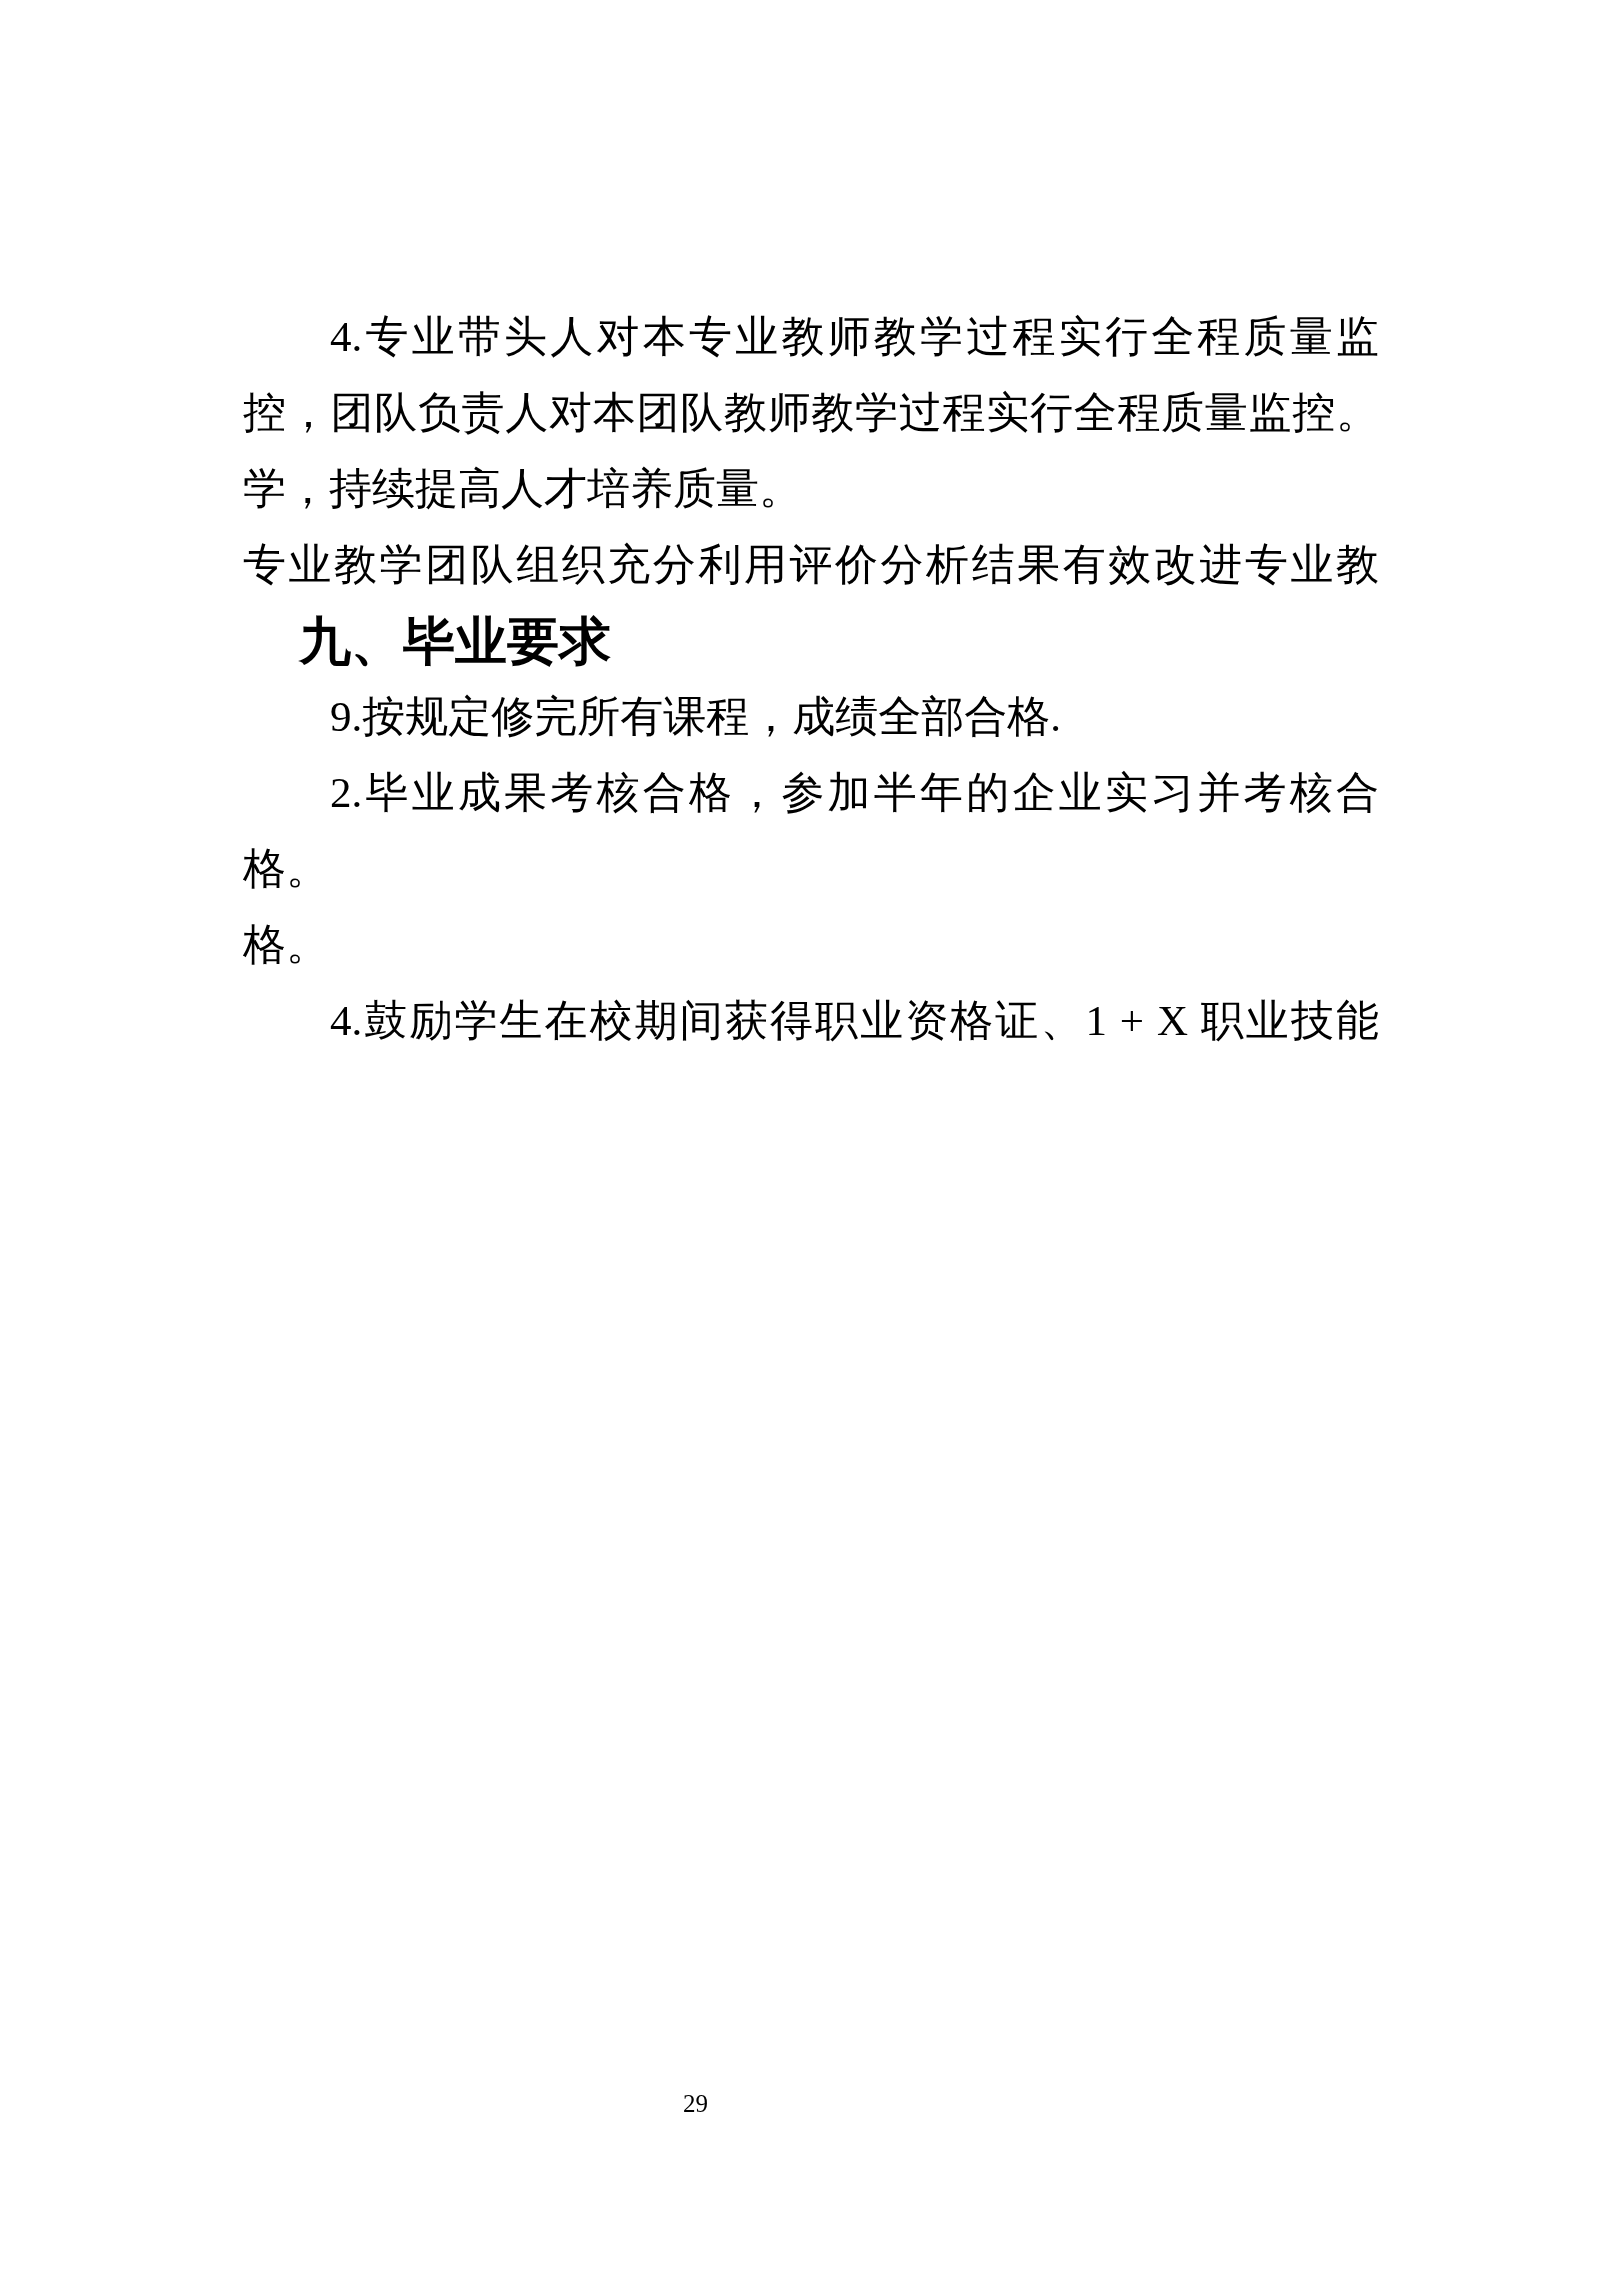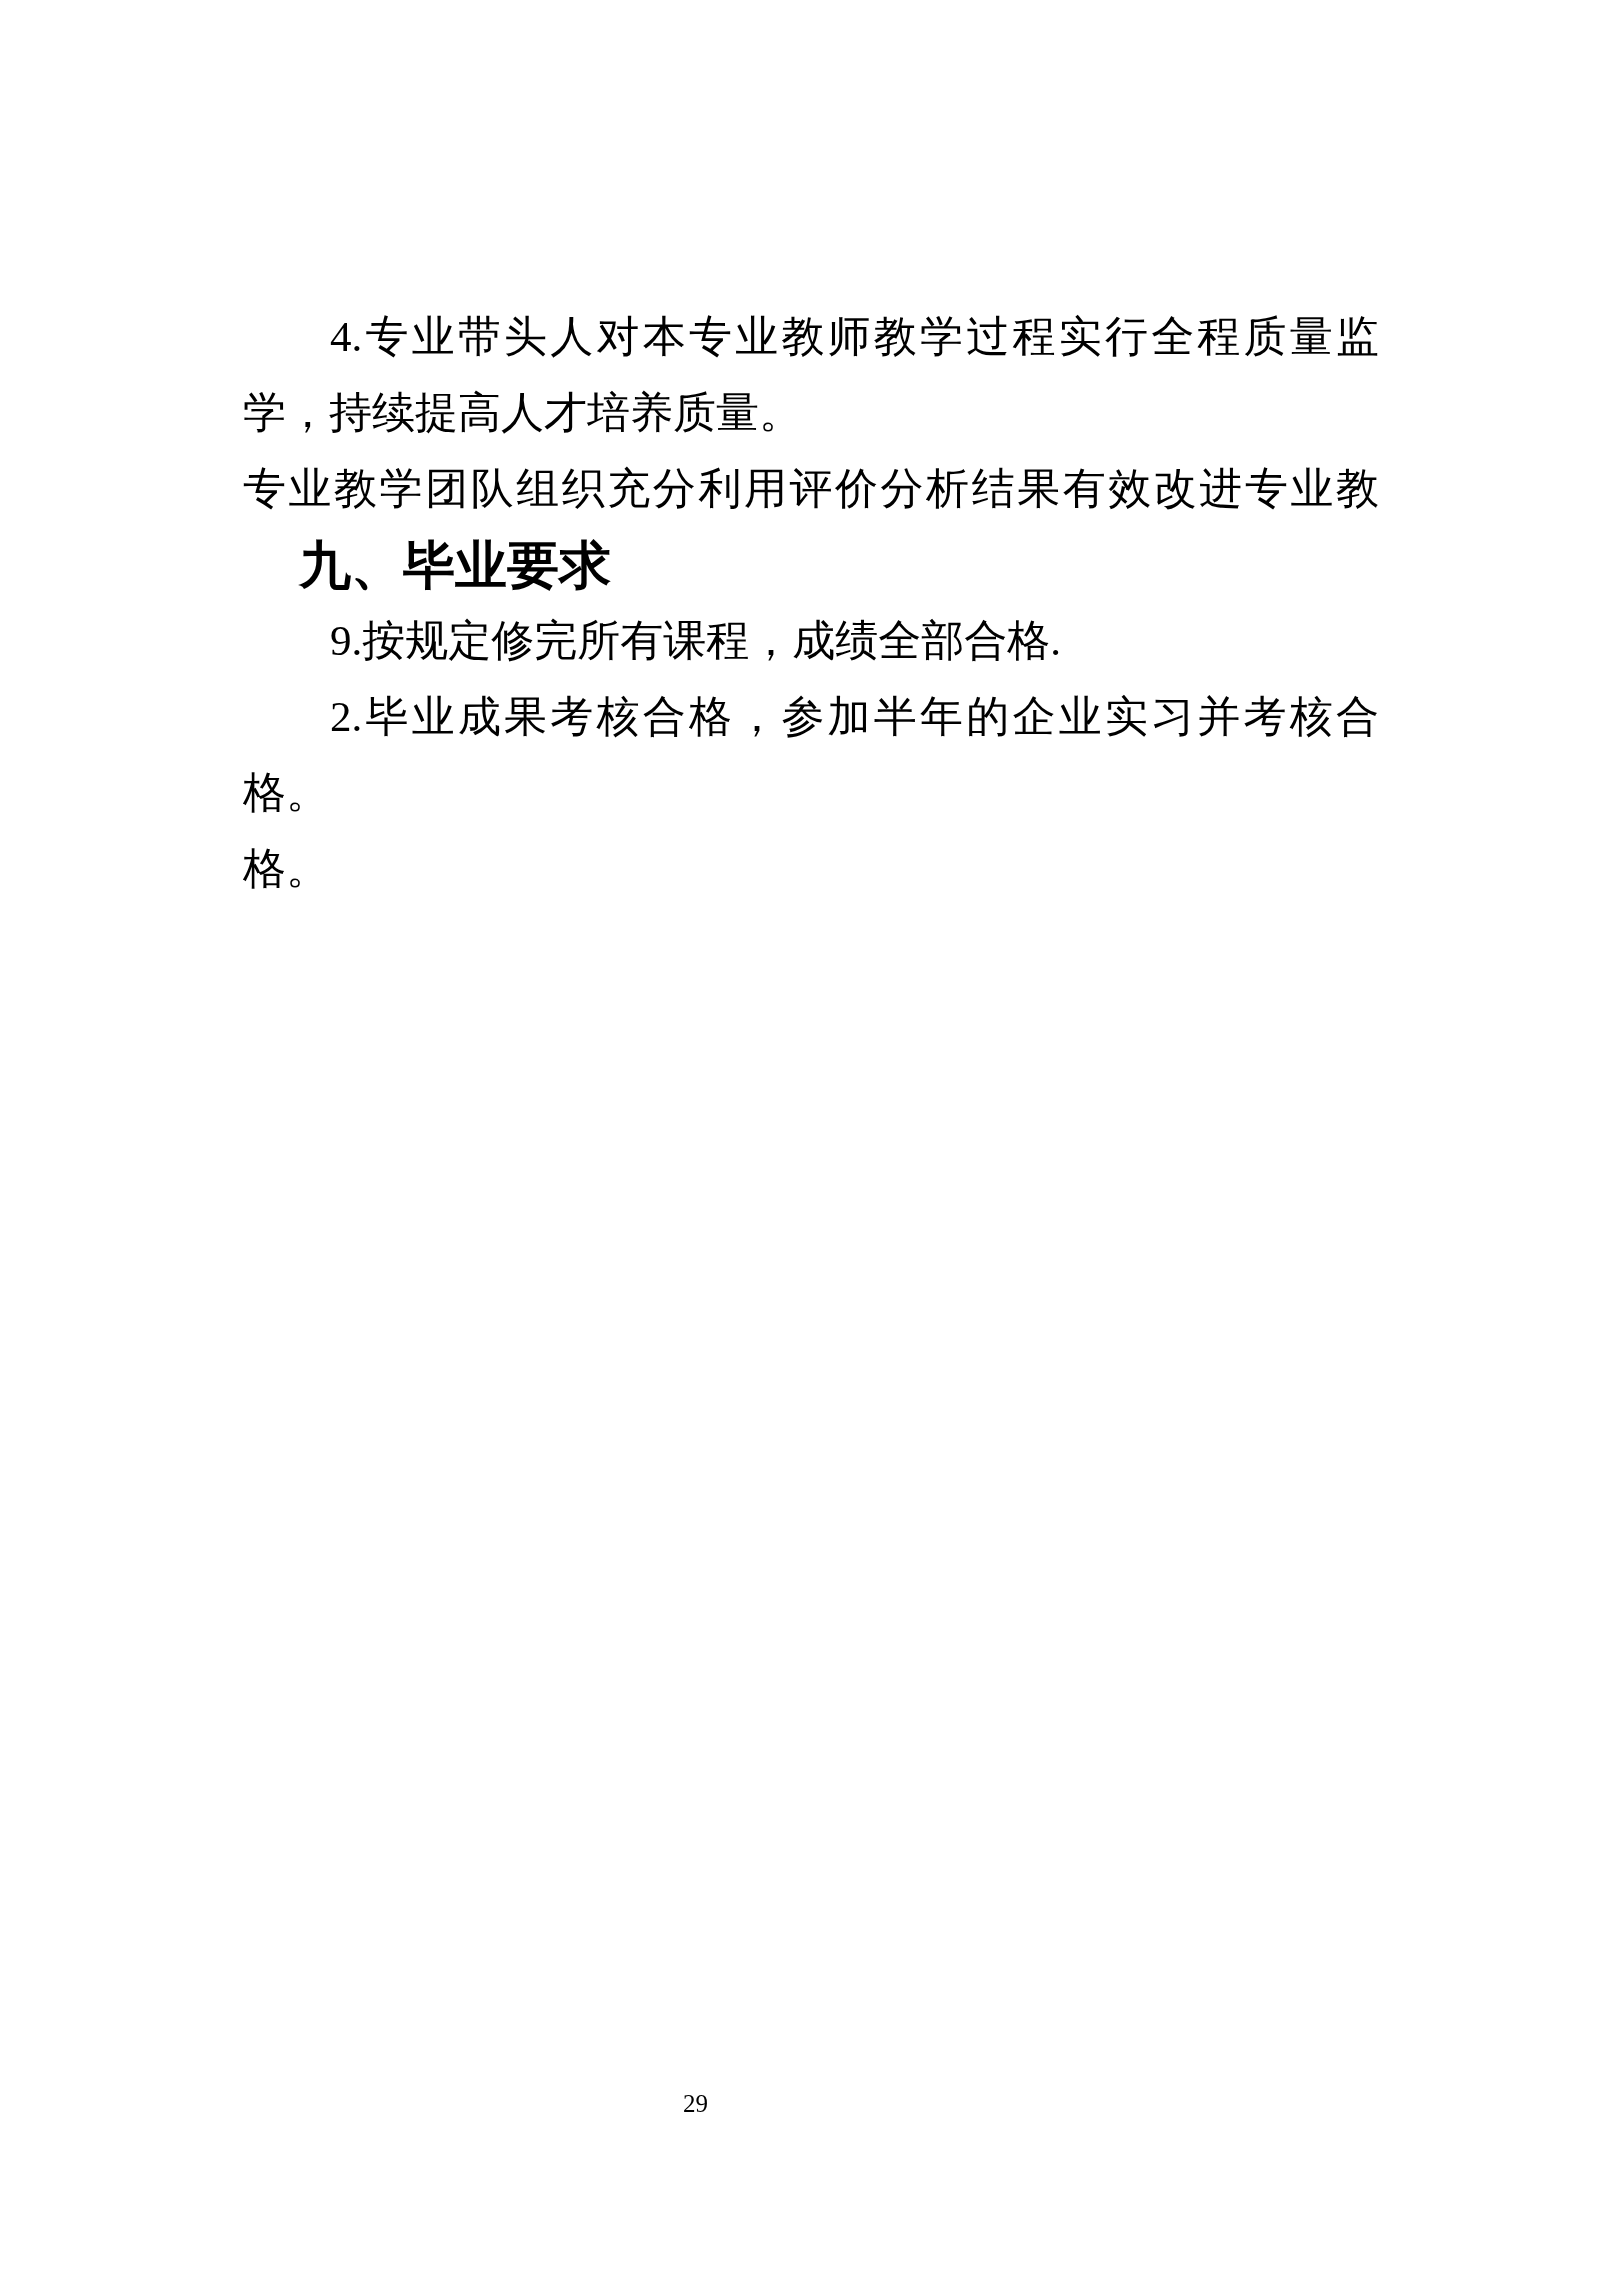--- a/index.html
+++ b/index.html
@@ -57,25 +57,27 @@
     font-family: "Liberation Serif", "DejaVu Serif", serif;
   }
 </style>
 </head>
 <body>
 
 <div class="page">
 
   <main class="text-block">
     <div class="line fill indent">4.专业带头人对本专业教师教学过程实行全程质量监</div>
+    <div class="line fill">控，团队负责人对本团队教师教学过程实行全程质量监控。</div>
     <div class="line">学，持续提高人才培养质量。</div>
     <div class="line fill">专业教学团队组织充分利用评价分析结果有效改进专业教</div>
     <div class="line heading">九、毕业要求</div>
     <div class="line indent">9.按规定修完所有课程，成绩全部合格.</div>
     <div class="line fill indent">2.毕业成果考核合格，参加半年的企业实习并考核合</div>
     <div class="line">格。</div>
     <div class="line">格。</div>
+    <div class="line fill indent">4.鼓励学生在校期间获得职业资格证、1 + X 职业技能</div>
   </main>
 
   <div class="page-number">29</div>
 
 </div>
 
 
 </body></html>

